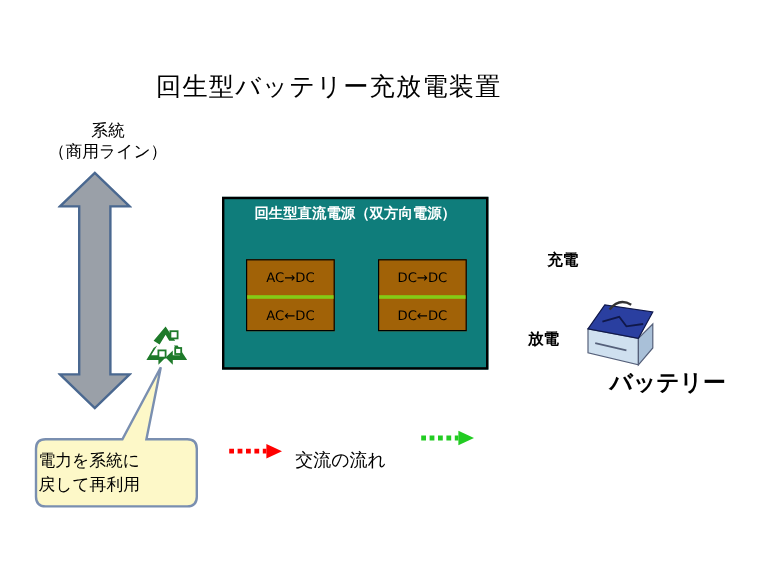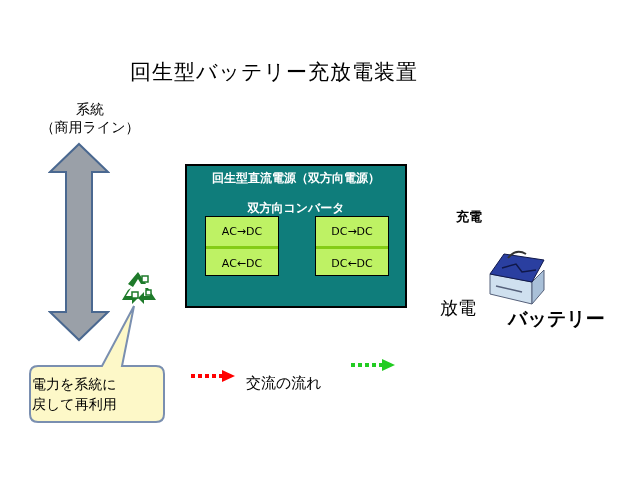--- a/index.html
+++ b/index.html
@@ -10,27 +10,27 @@
   .abs { position: absolute; }
   #title { left: 0; width: 548px; top: 58px; text-align: center; font-size: 21px; letter-spacing: 1px; }
   #grid-label { left: 30px; width: 120px; top: 100px; text-align: center; font-size: 14px; line-height: 18px; }
   #grid-arrow { left: 48px; top: 142px; }
   #recycle { left: 118px; top: 270px; }
   #callout { left: 24px; top: 290px; }
   #callout-text { left: 32px; top: 374px; width: 128px; font-size: 14px; line-height: 20px; }
   #psu { left: 185px; top: 164px; width: 222px; height: 144px; background: #0f7d7b; border: 2px solid #000; box-sizing: border-box; }
   #psu-title { left: 0; right: 0; top: 4px; text-align: center; color: #fff; font-weight: bold; font-size: 12px; }
   #conv-title { left: 0; right: 0; top: 34px; text-align: center; color: #fff; font-weight: bold; font-size: 12px; }
-  .conv-box { position: absolute; top: 50px; width: 74px; height: 60px; background: #bef264; border: 1px solid #000; box-sizing: border-box; }
+  .conv-box { position: absolute; top: 50px; width: 74px; height: 60px; background: #a16207; border: 1px solid #000; box-sizing: border-box; }
   .conv-cell { height: 29px; display: flex; align-items: center; justify-content: center; font-size: 11px; }
   .conv-cell + .conv-cell { border-top: 3px solid #84cc16; }
   #conv-left { left: 18px; }
   #conv-right { left: 128px; }
   #charge-label { left: 444px; top: 208px; font-size: 13px; font-weight: bold; margin-left: 12px; }
-  #discharge-label { left: 440px; top: 296px; font-size: 18px; font-weight: normal; }
+  #discharge-label { left: 440px; top: 274px; font-size: 13px; font-weight: bold; }
   #battery-icon { left: 482px; top: 244px; }
   #battery-label { left: 508px; top: 306px; font-size: 19px; font-weight: bold; }
   .legend-item { position: absolute; top: 358px; display: flex; align-items: center; }
   .legend-item span.txt { font-size: 15px; margin-left: 10px; margin-top: 16px; }
   #legend-ac { left: 190px; }
   #legend-dc { left: 350px; }
 </style>
 </head>
 <body>
 
@@ -59,21 +59,20 @@
 <svg id="callout" class="abs" width="150" height="140">
   <path d="M 14 76 L 78 76 L 110 16 L 98 76 L 132 76 Q 140 76 140 84 L 140 124 Q 140 132 132 132 L 14 132 Q 6 132 6 124 L 6 84 Q 6 76 14 76 Z" fill="#fdf8c8" stroke="#7a8fb0" stroke-width="2"></path>
 </svg>
 <div id="callout-text" class="abs">
   <div>電力を系統に</div>
   <div>戻して再利用</div>
 </div>
 
 <div id="psu" class="abs">
   <div id="psu-title" class="abs">回生型直流電源（双方向電源）</div>
-  <div id="conv-title" class="abs">双方向コンバータ</div>
   <div id="conv-left" class="conv-box">
     <div class="conv-cell">AC→DC</div>
     <div class="conv-cell">AC←DC</div>
   </div>
   <div id="conv-right" class="conv-box">
     <div class="conv-cell">DC→DC</div>
     <div class="conv-cell">DC←DC</div>
   </div>
 </div>
 

